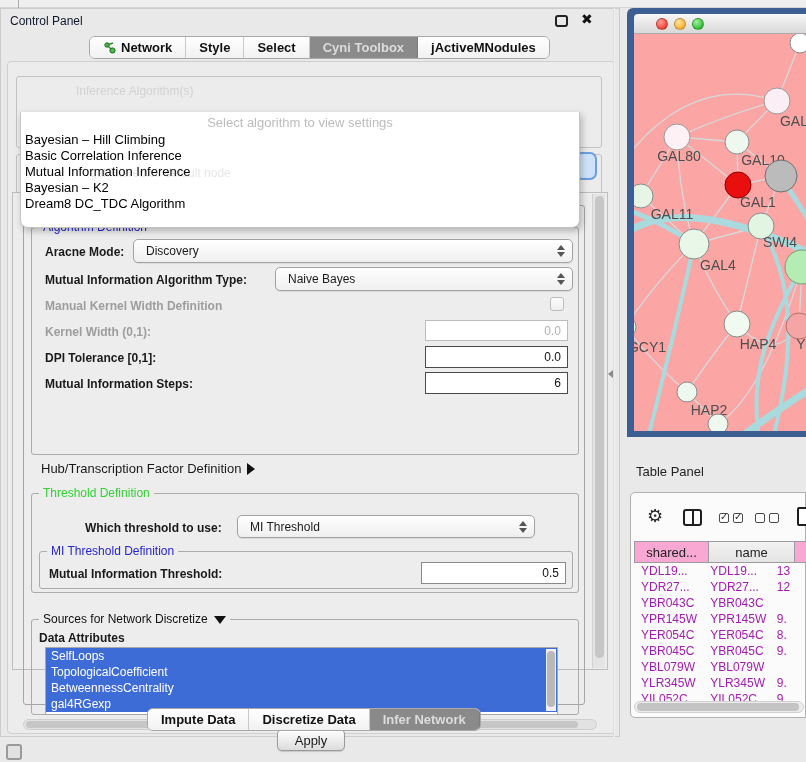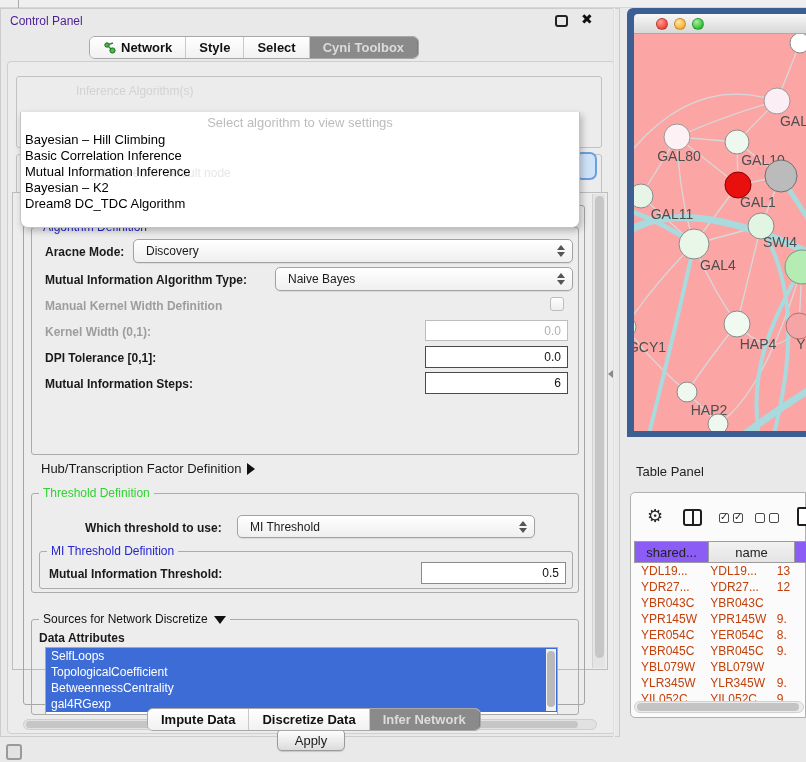--- a/index.html
+++ b/index.html
@@ -12,21 +12,21 @@
     -webkit-font-smoothing:antialiased;
   }
   .abs { position:absolute; }
 
   
   #top-strip { left:0; top:0; width:806px; height:8px; background:#efefef; border-bottom:1px solid #d6d6d6; }
   #top-strip .tick { position:absolute; left:18px; top:0; width:1px; height:8px; background:#aaa; }
 
   
   #control-panel { left:0; top:8px; width:620px; height:729px; background:#e9e9e9; border:1px solid #cccccc; }
-  #cp-title { left:9px; top:5px; font-size:12px; color:#4c1d95; }
+  #cp-title { left:9px; top:5px; font-size:12px; color:#0f172a; }
   #cp-float { left:554px; top:6px; width:13px; height:12px; border:2px solid #222; border-radius:3px; background:transparent; }
   #cp-close { left:580px; top:2px; font-size:14px; font-weight:bold; color:#111; font-family:"DejaVu Sans",sans-serif; }
 
   
   .tabbar { display:flex; background:#fdfdfd; border:1px solid #a8a8a8; border-radius:6px; overflow:hidden; height:23px; }
   .tab { display:flex; align-items:center; gap:5px; padding:0 13px; font-size:13px; font-weight:bold; color:#111; border-right:1px solid #c9c9c9; white-space:nowrap; background:linear-gradient(#ffffff,#f1f1f1); }
   .tab:last-child { border-right:none; }
   .tab.selected { background:#8a8a8a; color:#dcdcdc; border-right:1px solid #7c7c7c; }
   #top-tabs { left:88px; top:27px; }
   #bottom-tabs { left:146px; top:699px; }
@@ -106,24 +106,24 @@
   #icon-split::after { content:""; position:absolute; left:6.5px; top:0; width:2px; height:13px; background:#1e1e1e; }
   .cbrow { display:flex; gap:4px; }
   .cb { width:10px; height:10px; border:1.5px solid #4a4a4a; border-radius:2px; position:relative; background:#fff; }
   .cb.ck::after { content:"\2713"; position:absolute; left:0px; top:-3px; font-size:10px; color:#222; font-family:"DejaVu Sans",sans-serif; }
   #icon-checked { left:88px; top:20px; }
   #icon-unchecked { left:124px; top:20px; }
   #icon-doc { left:166px; top:14px; width:16px; height:19px; border:2px solid #1e1e1e; border-radius:2px; background:#fff; }
   #tbl-head { position:absolute; left:3px; top:48px; display:flex; height:22px; }
   .th { border:1px solid #9c9c9c; border-left:none; font-size:13px; color:#222; display:flex; align-items:center; justify-content:center; background:linear-gradient(#f2f2f2,#e4e4e4); }
   .th:first-child { border-left:1px solid #9c9c9c; }
-  .th.hl { background:#8b5cf6; }
+  .th.hl { background:#f9a8d4; }
   #tbl-body { position:absolute; left:3px; top:70px; width:173px; }
   .tr { display:flex; height:16px; }
-  .td { font-size:12px; color:#c2410c; line-height:16px; padding-left:7px; white-space:nowrap; overflow:hidden; }
+  .td { font-size:12px; color:#a21caf; line-height:16px; padding-left:7px; white-space:nowrap; overflow:hidden; }
   #tbl-hscroll { position:absolute; left:3px; top:208px; width:170px; height:12px; background:#ececec; border:1px solid #d0d0d0; border-radius:6px; }
   #tbl-hscroll .thumb { position:absolute; left:2px; top:1px; width:162px; height:8px; background:#c4c4c4; border-radius:4px; }
 
   
   #mini-icon { left:6px; top:744px; width:16px; height:16px; border:2px solid #9a9a9a; border-radius:3px; background:#e2e2e2; }
 </style>
 </head>
 <body>
 
 <div id="top-strip" class="abs">
@@ -147,20 +147,23 @@
         <span>Network</span>
       </div>
       <div class="tab">
         <span>Style</span>
       </div>
       <div class="tab">
         <span>Select</span>
       </div>
       <div class="tab selected">
         <span>Cyni Toolbox</span>
+      </div>
+      <div class="tab">
+        <span>jActiveMNodules</span>
       </div>
     </div>
 
   <div id="cp-content" class="abs">
 
     <div class="abs ghost-group" style="left:8px;top:14px;width:586px;height:72px;"></div>
     <div class="abs ghost-group" style="left:8px;top:92px;width:586px;height:88px;"></div>
     <div id="ghost-spin" class="abs"></div>
     <div id="ghost-combo" class="abs"></div>
 

